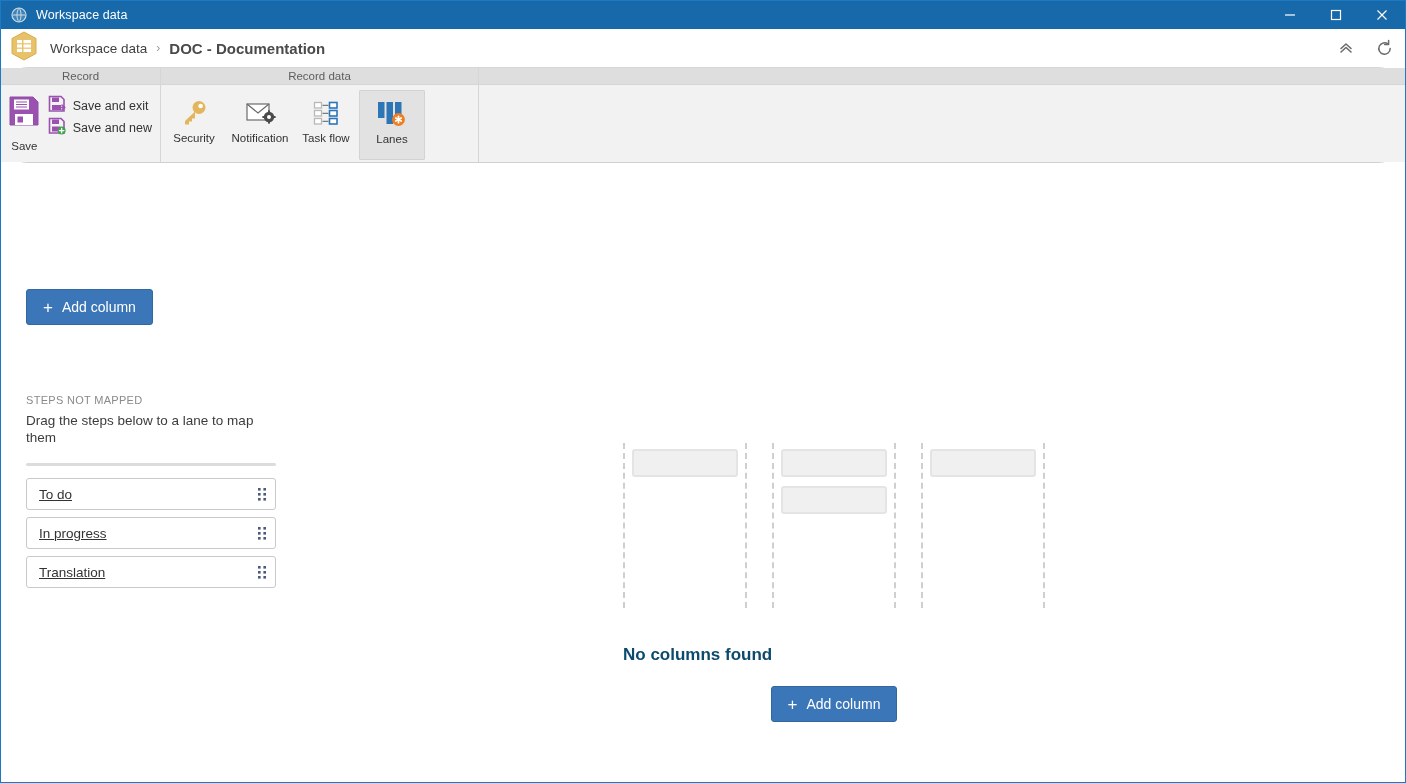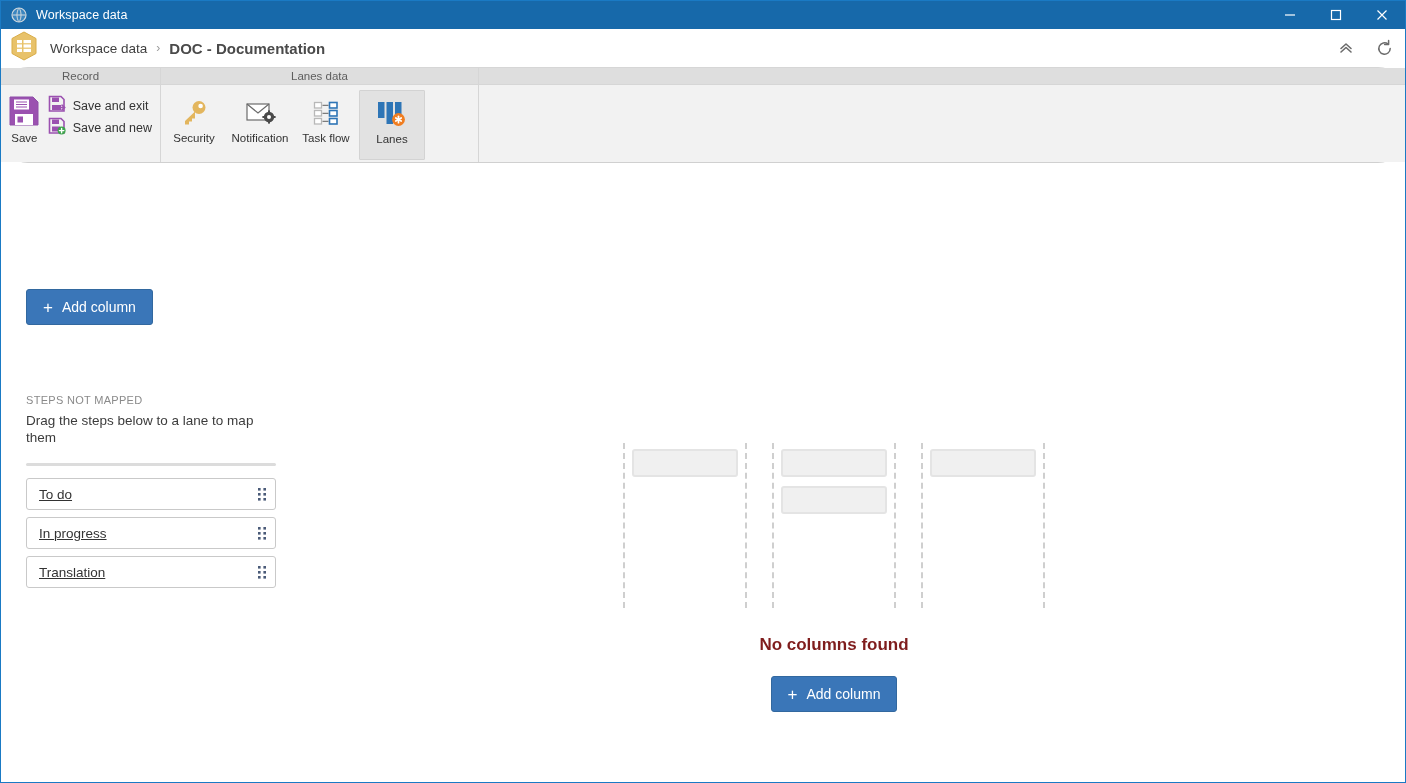--- a/index.html
+++ b/index.html
@@ -144,21 +144,21 @@
   .save-big {
     width: 54px;
     display: flex;
     flex-direction: column;
     align-items: center;
     padding-top: 4px;
   }
   .save-big .lbl {
     font-size: 11.5px;
     color: #333;
-    margin-top: 0;
+    margin-top: 8px;
   }
   .save-small-list {
     display: flex;
     flex-direction: column;
     padding-top: 5px;
   }
   .save-small {
     display: flex;
     align-items: center;
     height: 22px;
@@ -327,25 +327,25 @@
   }
   .ghost-card {
     height: 28px;
     background: #f0f0f0;
     border: 2px solid #e4e4e4;
     border-radius: 3px;
     margin-bottom: 9px;
     box-sizing: border-box;
   }
   .empty-title {
-    text-align: center;
+    text-align: left;
     font-size: 17px;
     font-weight: bold;
-    color: #7f1d1d;
-    margin-top: 27px;
+    color: #0c4a6e;
+    margin-top: 37px;
   }
   .empty-action {
     display: flex;
     justify-content: center;
     margin-top: 21px;
   }
 </style>
 </head>
 <body>
 
@@ -446,21 +446,21 @@
                 <path d="M13.6 11.4 V15.8 M11.4 13.6 H15.8" stroke="#ffffff" stroke-width="1.4" stroke-linecap="round"></path>
               </svg>
             </span>
             <span class="lbl">Save and new</span>
           </div>
         </div>
       </div>
     </div>
 
     <div class="ribbon-group" style="width:318px;">
-      <div class="rg-header">Lanes data</div>
+      <div class="rg-header">Record data</div>
       <div class="rg-body">
         <div class="rd-items">
 
 
           <div class="rd-item">
             <span class="ico">
               <svg width="30" height="30" viewBox="0 0 30 30">
                 <circle cx="20" cy="9.5" r="6.5" fill="#e3b65e"></circle>
                 <circle cx="21.6" cy="8" r="2.3" fill="#ffffff"></circle>
                 <path d="M16 13.5 L6 23 V26.5 H10 V23.5 H13 V20.5 H16 Z" fill="#e3b65e"></path>

